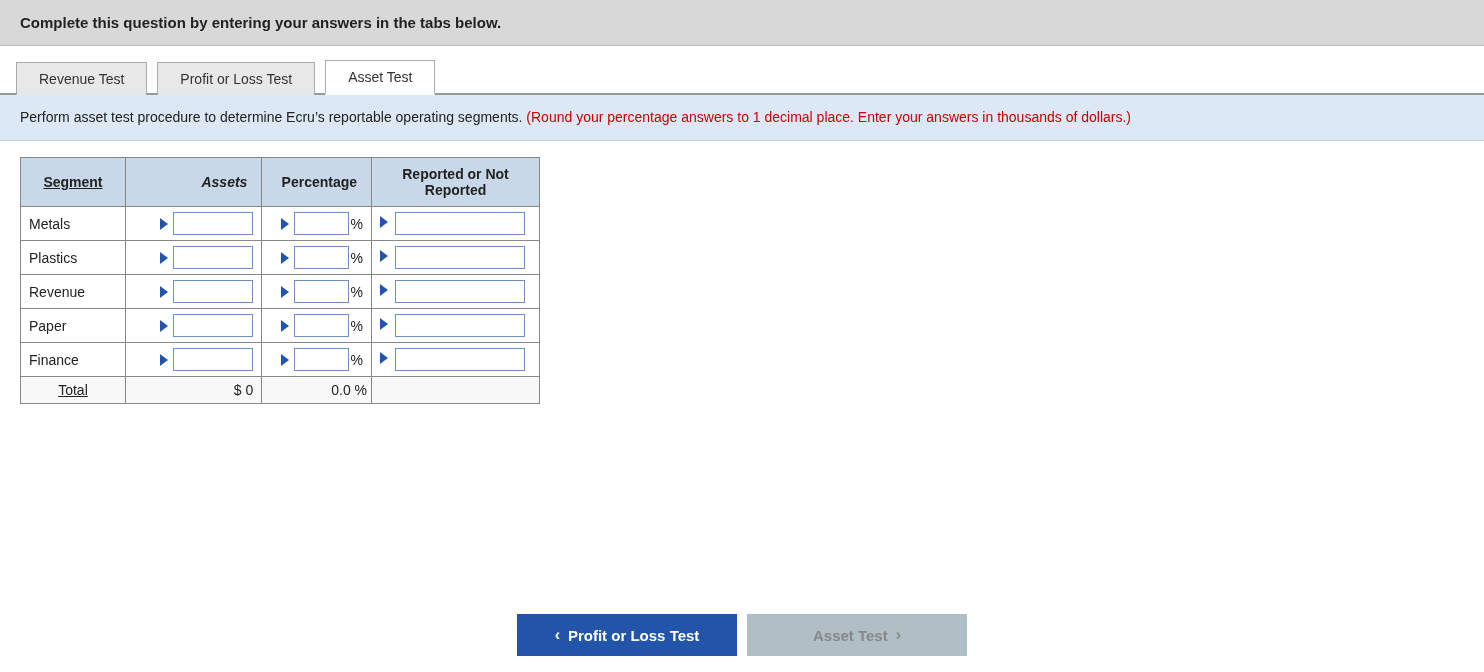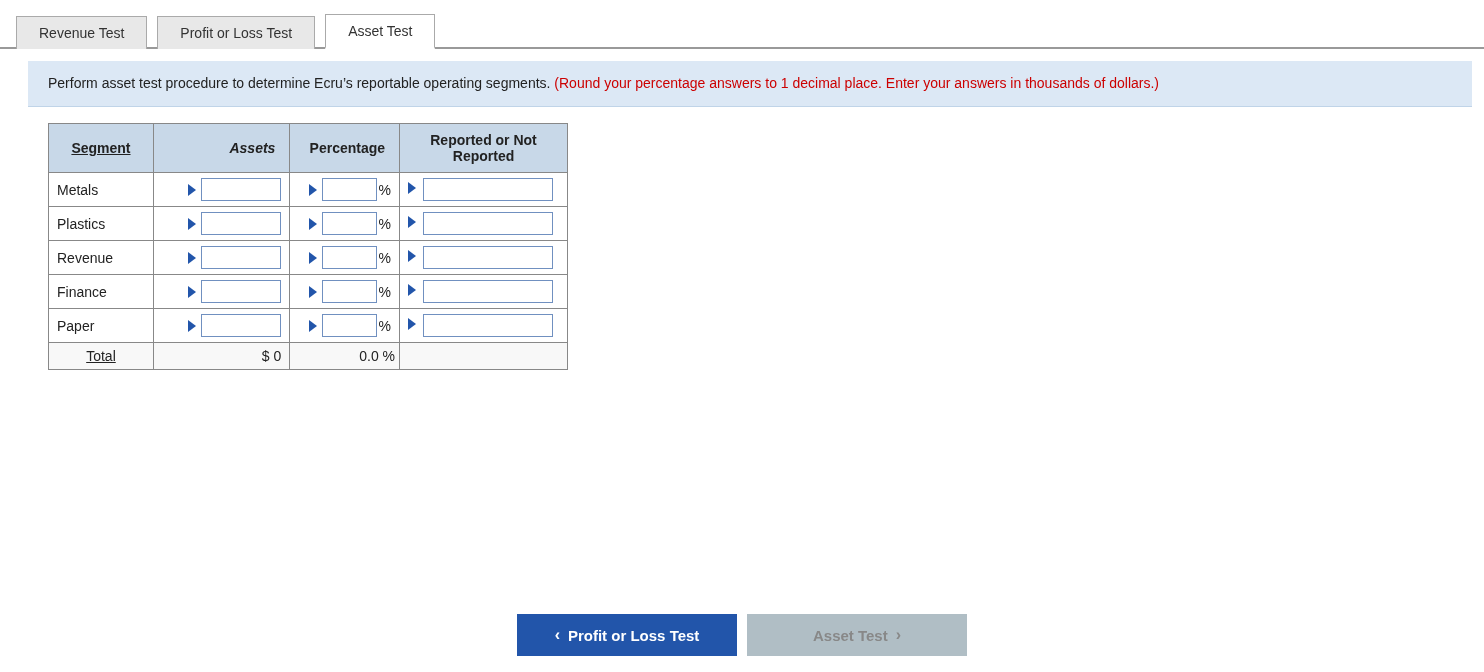--- a/index.html
+++ b/index.html
@@ -53,23 +53,22 @@
     }
 
     .tab.active {
       background: #fff;
       border-bottom: 2px solid #fff;
       font-weight: normal;
       z-index: 2;
     }
 
     .content-area {
-      padding: 12px;
+      padding: 0;
       flex: 1;
-      margin-left: 16px;
     }
 
     .info-banner {
       background: #dce8f5;
       padding: 12px 20px;
       font-size: 14px;
       border-bottom: 1px solid #c0d4e8;
       line-height: 1.5;
     }
 
@@ -226,20 +225,23 @@
     .nav-btn .arrow {
       font-size: 16px;
       font-weight: bold;
     }
   </style>
 </head>
 <body>
 
 <div class="page-wrapper">
 
+  <div class="instruction-bar">
+    <span>Complete this question by entering your answers in the tabs below.</span>
+  </div>
 
   <div class="tabs-row">
     <div class="tab">
       <span>Revenue Test</span>
     </div>
     <div class="tab">
       <span>Profit or Loss Test</span>
     </div>
     <div class="tab active">
       <span>Asset Test</span>
@@ -343,46 +345,46 @@
             <td>
               <div class="reported-input-wrapper">
                 <span class="triangle-indicator"></span>
                 <input type="text" value="" style="">
               </div>
             </td>
           </tr>
 
           <tr>
             <td>
+              <span>Paper</span>
+            </td>
+            <td>
+              <div class="input-cell">
+                <span class="triangle-indicator"></span>
+                <input type="text" value="" style="">
+              </div>
+            </td>
+            <td>
+              <div class="pct-input-wrapper">
+                <span class="triangle-indicator"></span>
+                <input type="text" value="" style="">
+                <span>%</span>
+              </div>
+            </td>
+            <td>
+              <div class="reported-input-wrapper">
+                <span class="triangle-indicator"></span>
+                <input type="text" value="" style="">
+              </div>
+            </td>
+          </tr>
+
+          <tr>
+            <td>
               <span>Finance</span>
-            </td>
-            <td>
-              <div class="input-cell">
-                <span class="triangle-indicator"></span>
-                <input type="text" value="" style="">
-              </div>
-            </td>
-            <td>
-              <div class="pct-input-wrapper">
-                <span class="triangle-indicator"></span>
-                <input type="text" value="" style="">
-                <span>%</span>
-              </div>
-            </td>
-            <td>
-              <div class="reported-input-wrapper">
-                <span class="triangle-indicator"></span>
-                <input type="text" value="" style="">
-              </div>
-            </td>
-          </tr>
-
-          <tr>
-            <td>
-              <span>Paper</span>
             </td>
             <td>
               <div class="input-cell">
                 <span class="triangle-indicator"></span>
                 <input type="text" value="" style="">
               </div>
             </td>
             <td>
               <div class="pct-input-wrapper">
                 <span class="triangle-indicator"></span>

